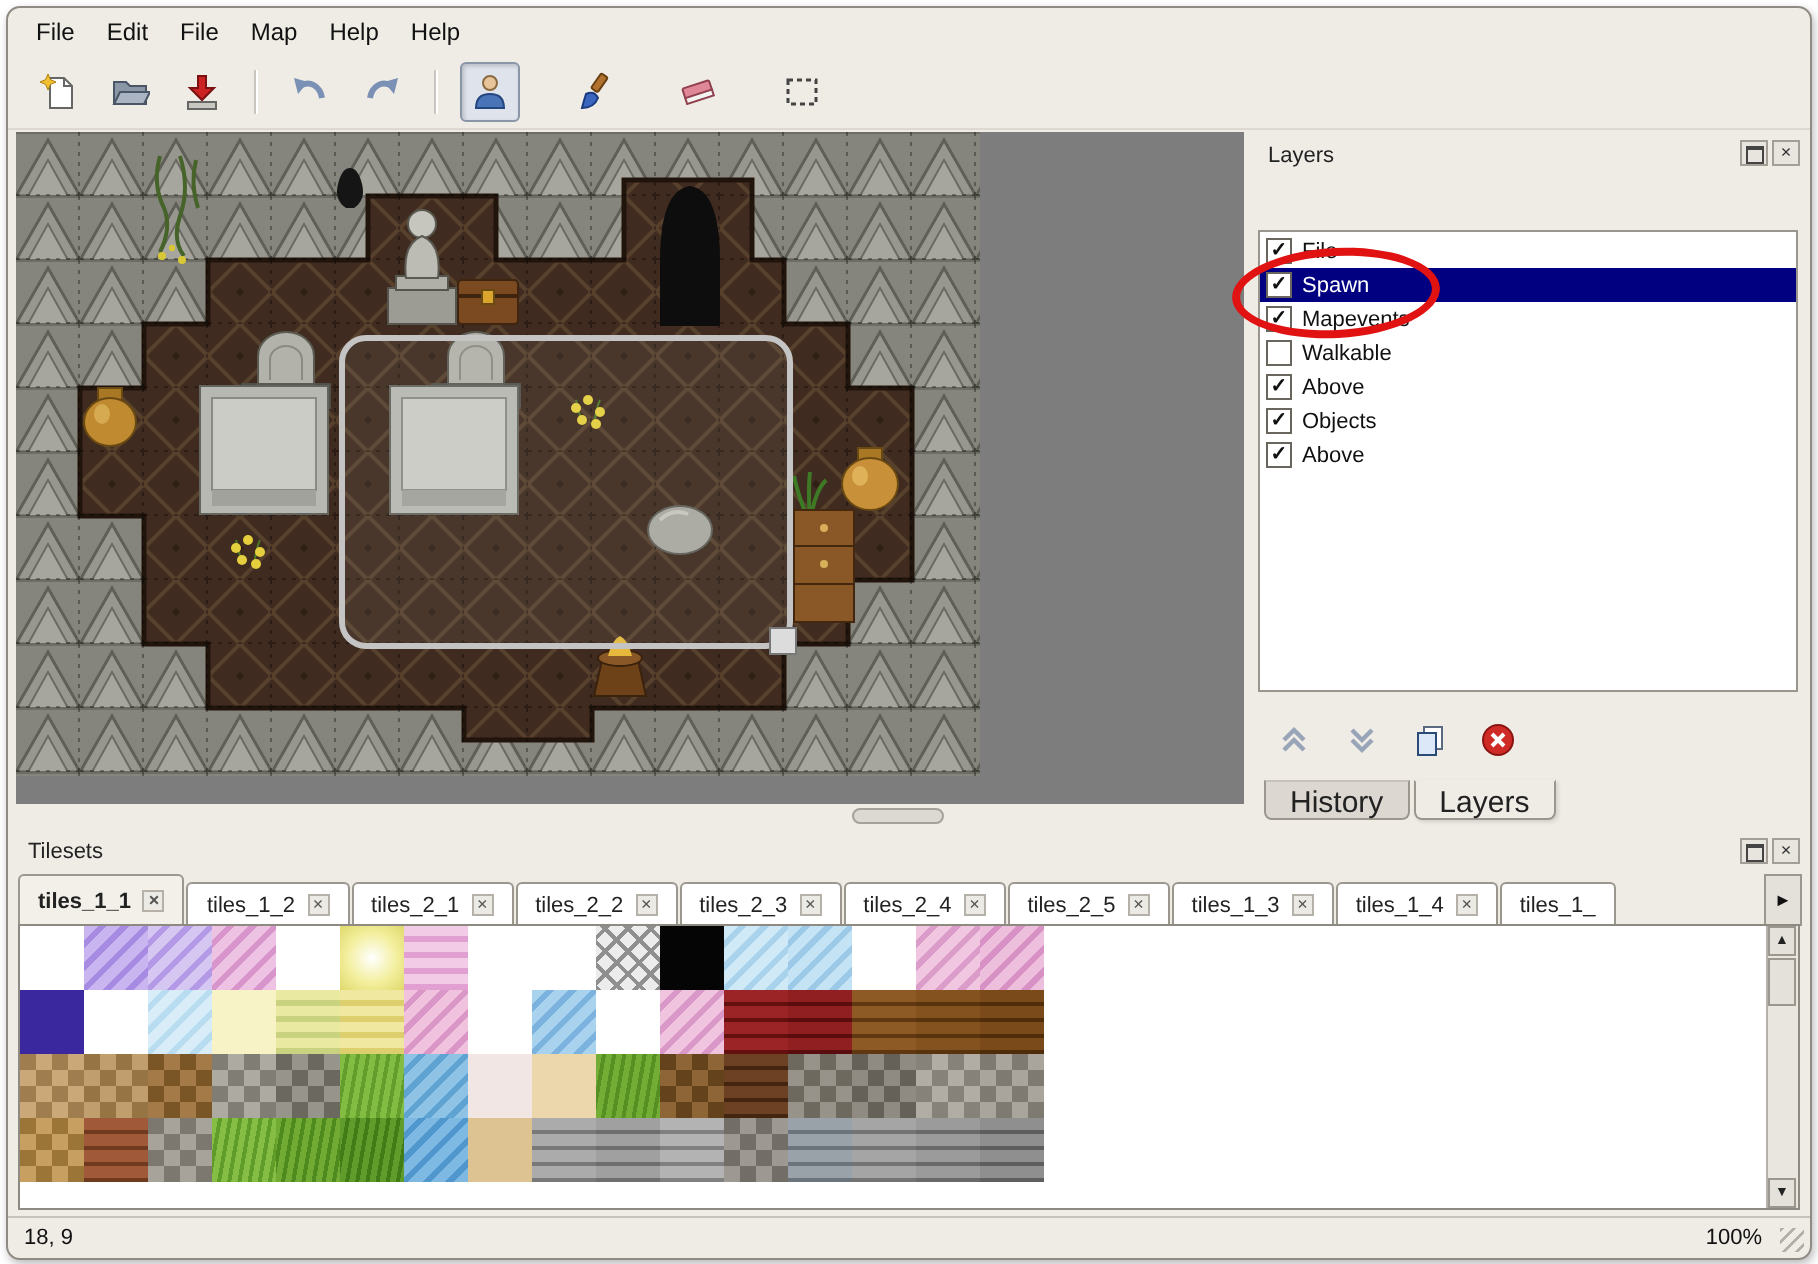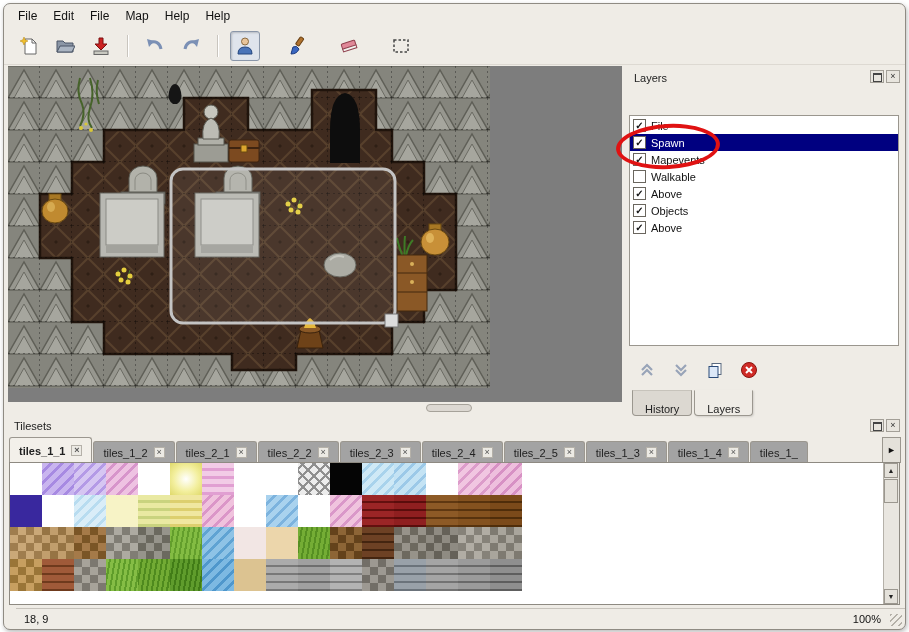--- a/index.html
+++ b/index.html
@@ -36,46 +36,46 @@
   .grip-dots{width:8px;height:9px;background:repeating-linear-gradient(90deg,#8a867e 0 1px,transparent 1px 3px);}
   .layer-list{position:absolute;left:3px;right:3px;top:49px;height:231px;background:#fff;border:1px solid #9a968e;box-sizing:border-box;overflow:hidden;padding-top:1px;}
   .layer-row{height:15px;display:flex;align-items:center;gap:5px;padding:1px 3px;font-size:11px;color:#111;}
   .layer-row.selected{background:#000080;color:#fff;}
   .checkbox{width:11px;height:11px;background:#fff;border:1px solid #6a665e;flex:none;display:flex;align-items:center;justify-content:center;box-sizing:content-box;}
   .checkbox .chk{display:none;font-size:10px;line-height:1;color:#111;font-weight:bold;}
   .checkbox.checked .chk{display:block;}
   .dockbtns{position:absolute;left:10px;top:290px;height:28px;display:flex;align-items:center;gap:12px;}
   .dbtn{width:22px;height:22px;display:flex;align-items:center;justify-content:center;}
   .dock-tabs{position:absolute;left:6px;top:324px;height:20px;display:flex;gap:2px;}
-  .dtab{padding:12px 12px;font-size:11px;background:#dcd8d1;border:1px solid #9b978f;border-top:1px solid #c7c3bb;border-radius:0 0 4px 4px;color:#222;}
+  .dtab{padding:2px 12px;font-size:15px;background:#dcd8d1;border:1px solid #9b978f;border-top:1px solid #c7c3bb;border-radius:0 0 4px 4px;color:#222;}
   .dtab.active{background:#efece6;border-top-color:#efece6;box-shadow:1px 1px 2px rgba(0,0,0,.12);}
 
   
   .annotation{position:absolute;left:612px;top:120px;width:96px;height:37px;border:4px solid #e01212;border-radius:50%;transform:rotate(-3deg);z-index:60;pointer-events:none;}
 
   
   .tilesets{position:absolute;left:4px;top:414px;width:893px;height:188px;}
   .ts-title{position:absolute;left:6px;top:2px;font-size:11px;color:#222;}
   .ts-minis{position:absolute;right:1px;top:1px;display:flex;gap:2px;}
   .ts-tabs{position:absolute;left:1px;right:22px;top:18px;height:27px;display:flex;align-items:flex-end;gap:1px;overflow:hidden;}
-  .ts-tab{display:flex;align-items:center;gap:6px;padding:0 9px;font-size:11px;border:1px solid #9b978f;border-bottom:none;border-radius:3px 3px 0 0;background:#a3a3a3;height:22px;box-sizing:border-box;white-space:nowrap;color:#222;}
+  .ts-tab{display:flex;align-items:center;gap:6px;padding:0 9px;font-size:11px;border:1px solid #9b978f;border-bottom:none;border-radius:3px 3px 0 0;background:#ffffff;height:22px;box-sizing:border-box;white-space:nowrap;color:#222;}
   .ts-tab.active{background:#f3f0ea;height:26px;font-weight:bold;}
   .tab-close{font-size:9px;color:#555;border:1px solid #b5b1a9;background:#eceae4;width:11px;height:11px;line-height:9px;text-align:center;box-sizing:border-box;}
   .ts-scrollright{position:absolute;right:0;top:19px;width:19px;height:26px;background:#e4e1da;border:1px solid #9b978f;display:flex;align-items:center;justify-content:center;font-size:9px;color:#111;box-sizing:border-box;}
   .ts-content{position:absolute;left:1px;right:1px;top:44px;bottom:1px;background:#fff;border:1px solid #8e8a82;box-sizing:border-box;overflow:hidden;}
   .tile-grid{position:absolute;left:0;top:0;display:grid;grid-template-columns:repeat(16,32px);grid-auto-rows:32px;}
   .tile{width:32px;height:32px;}
   .vscroll{position:absolute;right:0;top:0;bottom:0;width:15px;background:#e9e6e0;border-left:1px solid #b5b1a9;}
   .vbtn{position:absolute;left:0;width:14px;height:15px;background:#e4e1da;border:1px solid #9b978f;font-size:7px;display:flex;align-items:center;justify-content:center;color:#222;box-sizing:border-box;}
   .vbtn.up{top:0;}
   .vbtn.down{bottom:0;}
   .vthumb{position:absolute;left:0;top:16px;width:14px;height:24px;background:#e4e1da;border:1px solid #9b978f;box-sizing:border-box;}
 
   
-  .statusbar{position:absolute;left:12px;right:0;bottom:0;height:20px;border-top:1px solid #c6c2bb;font-size:11px;display:flex;align-items:center;color:#111;}
+  .statusbar{position:absolute;left:0;right:0;bottom:0;height:20px;border-top:1px solid #c6c2bb;font-size:11px;display:flex;align-items:center;color:#111;}
   .status-left{margin-left:8px;}
   .status-right{margin-left:auto;margin-right:24px;}
   .grip{position:absolute;right:3px;bottom:3px;width:12px;height:12px;background:repeating-linear-gradient(135deg,#b4b0a8 0 1.5px,transparent 1.5px 4.5px);}
 </style>
 </head>
 <body>
 
 <div class="app">
 
   <div class="menubar">

